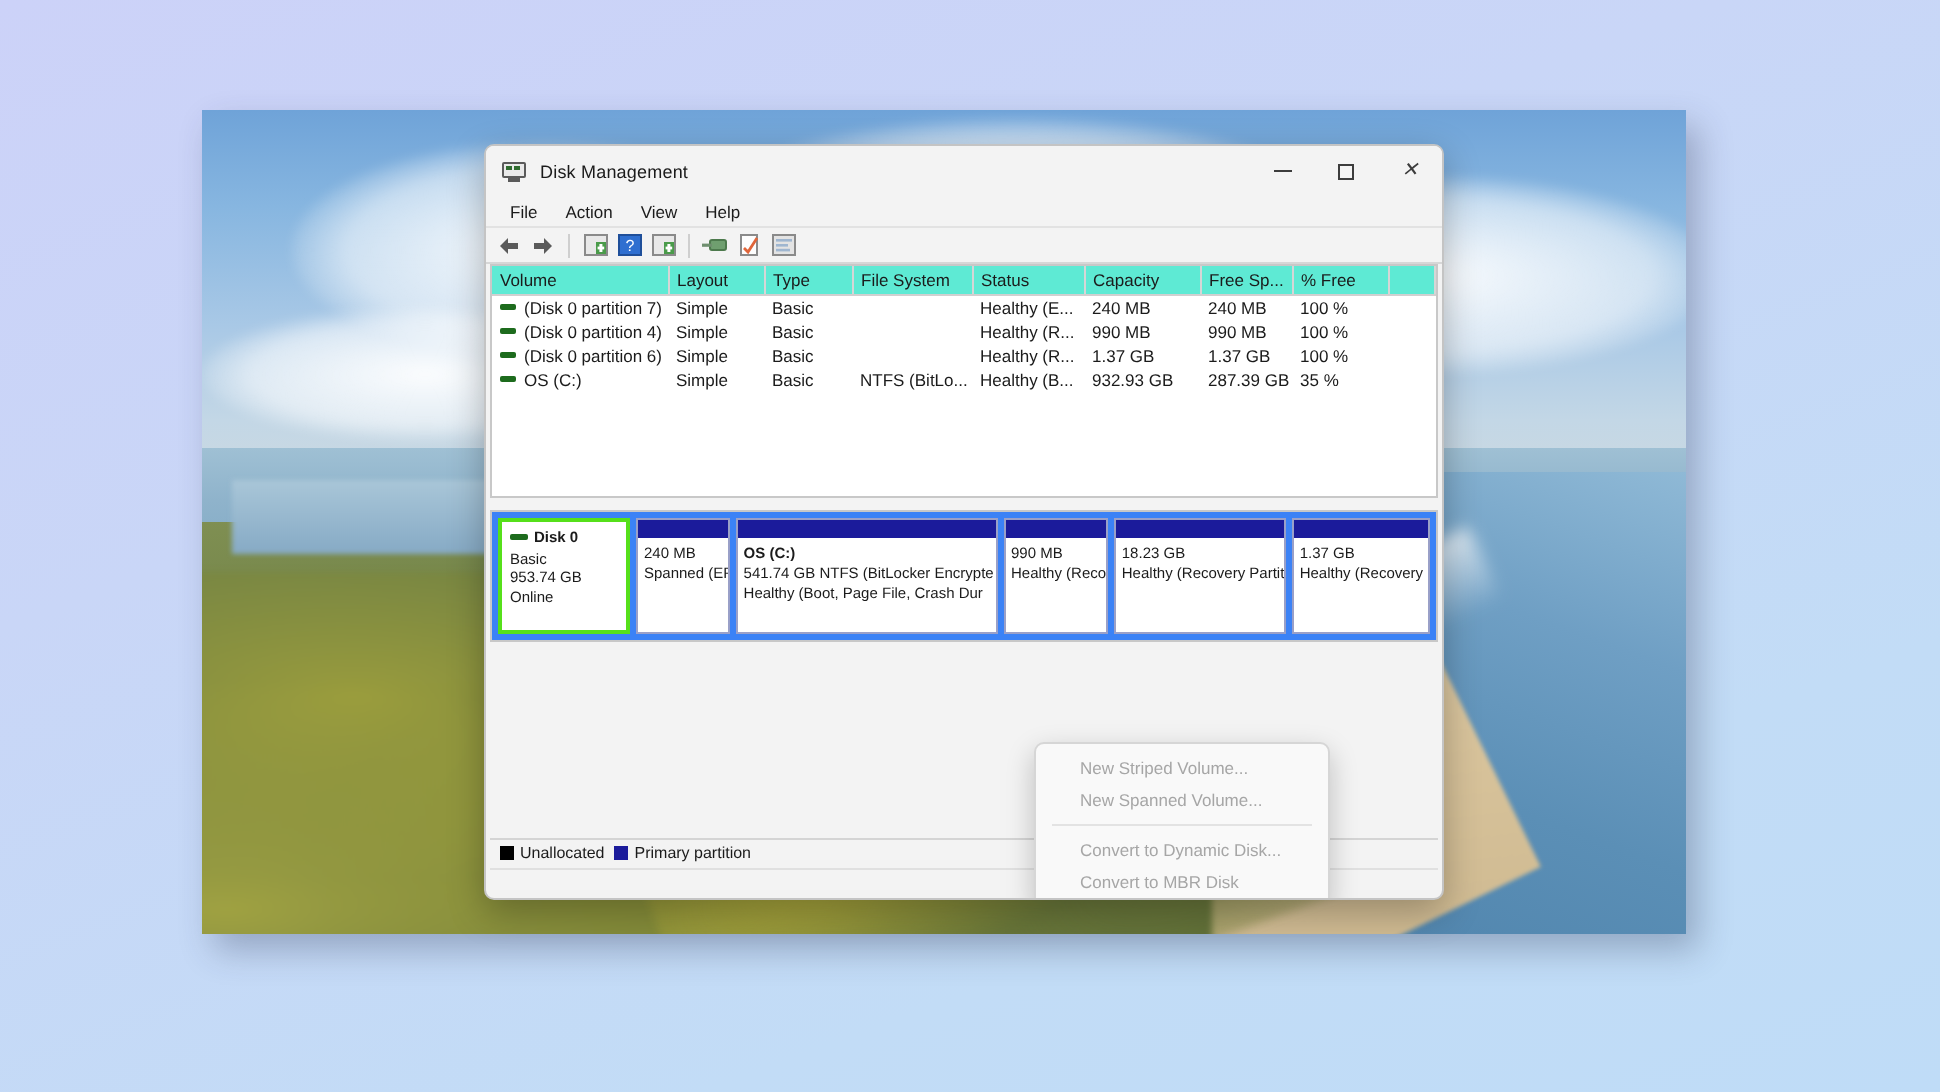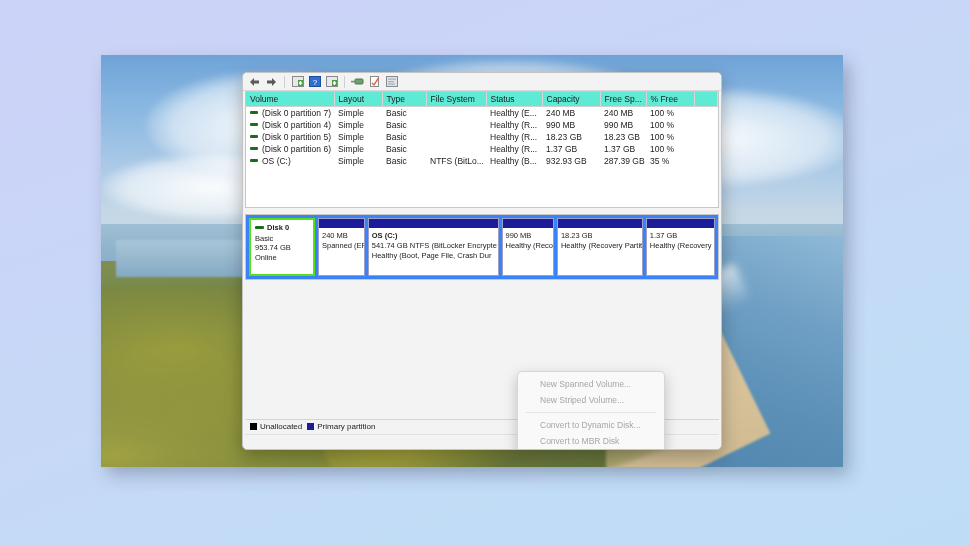--- a/index.html
+++ b/index.html
@@ -261,21 +261,47 @@
     <div class="inlet"></div>
     <div class="ocean"></div>
     <div class="beach"></div>
     <div class="surf"></div>
     <div class="scrub"></div>
     <div class="dunegrass"></div>
   </div>
 
   <div id="dm-window">
 
-
+    <div class="titlebar">
+      <span class="title-icon">
+        <span class="mon"></span>
+          <span class="bar1"></span>
+          <span class="bar2"></span>
+          <span class="base"></span>
+      </span>
+      <span class="title-text">Disk Management</span>
+      <span class="win-buttons">
+        <span class="win-btn">
+            <i class="glyph-min"></i>
+          </span>
+        <span class="win-btn">
+            <i class="glyph-max"></i>
+          </span>
+        <span class="win-btn close">
+            <i class="glyph-close">✕</i>
+          </span>
+      </span>
+    </div>
+
+    <div class="menubar">
+      <span class="mi">File</span>
+      <span class="mi">Action</span>
+      <span class="mi">View</span>
+      <span class="mi">Help</span>
+    </div>
 
     <div class="toolbar">
       <span class="tb-btn">
         <svg width="11" height="10" viewBox="0 0 11 10">
             <path d="M5 1 L1 5 L5 9 L5 6.5 L10 6.5 L10 3.5 L5 3.5 Z" fill="#5a5a5a"></path>
           </svg>
       </span>
       <span class="tb-btn">
         <svg width="11" height="10" viewBox="0 0 11 10">
             <path d="M6 1 L10 5 L6 9 L6 6.5 L1 6.5 L1 3.5 L6 3.5 Z" fill="#5a5a5a"></path>
@@ -372,34 +398,20 @@
               <td class="volname">
                 <span class="vol-chip"></span>
                 <span>(Disk 0 partition 4)</span>
               </td>
               <td>Simple</td>
               <td>Basic</td>
               <td></td>
               <td>Healthy (R...</td>
               <td>990 MB</td>
               <td>990 MB</td>
-              <td>100 %</td>
-              <td></td>
-            </tr>
-            <tr>
-              <td class="volname">
-                <span class="vol-chip"></span>
-                <span>(Disk 0 partition 5)</span>
-              </td>
-              <td>Simple</td>
-              <td>Basic</td>
-              <td></td>
-              <td>Healthy (R...</td>
-              <td>18.23 GB</td>
-              <td>18.23 GB</td>
               <td>100 %</td>
               <td></td>
             </tr>
             <tr>
               <td class="volname">
                 <span class="vol-chip"></span>
                 <span>(Disk 0 partition 6)</span>
               </td>
               <td>Simple</td>
               <td>Basic</td>
@@ -487,24 +499,24 @@
       </span>
       <span class="legend-item">
         <i class="sw blue"></i>
         <span>Primary partition</span>
       </span>
     </div>
     <div class="statusbar"></div>
 
     <div id="ctxmenu">
         <div class="ci disabled">
-          <span>New Spanned Volume...</span>
+          <span>New Striped Volume...</span>
         </div>
         <div class="ci disabled">
-          <span>New Striped Volume...</span>
+          <span>New Spanned Volume...</span>
         </div>
         <div class="sep"></div>
         <div class="ci disabled">
           <span>Convert to Dynamic Disk...</span>
         </div>
         <div class="ci disabled">
           <span>Convert to MBR Disk</span>
         </div>
       </div>
 

